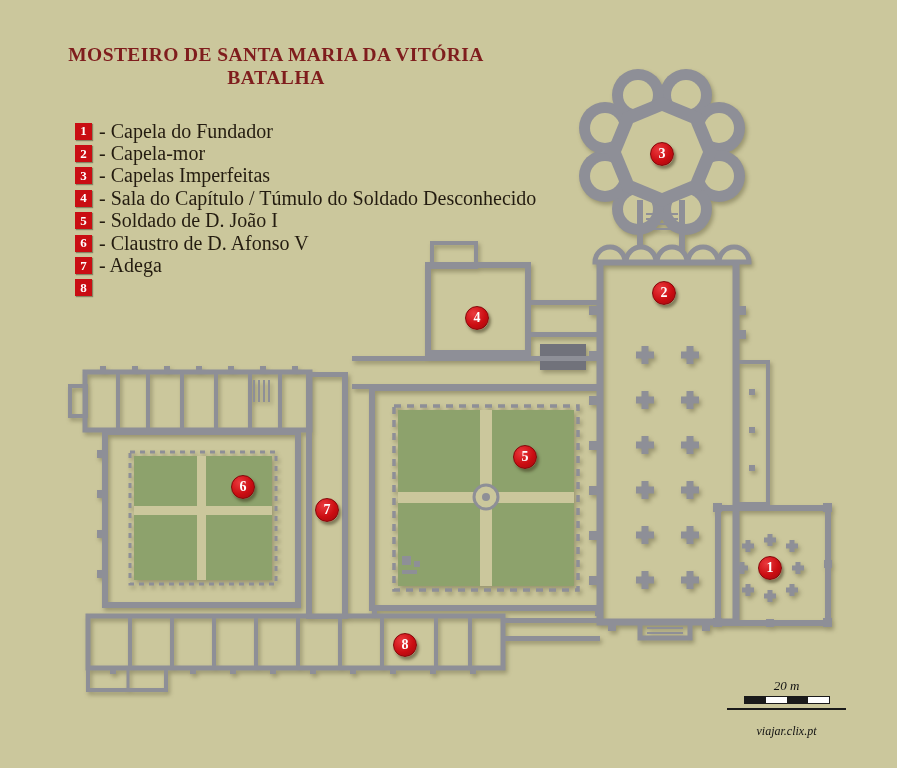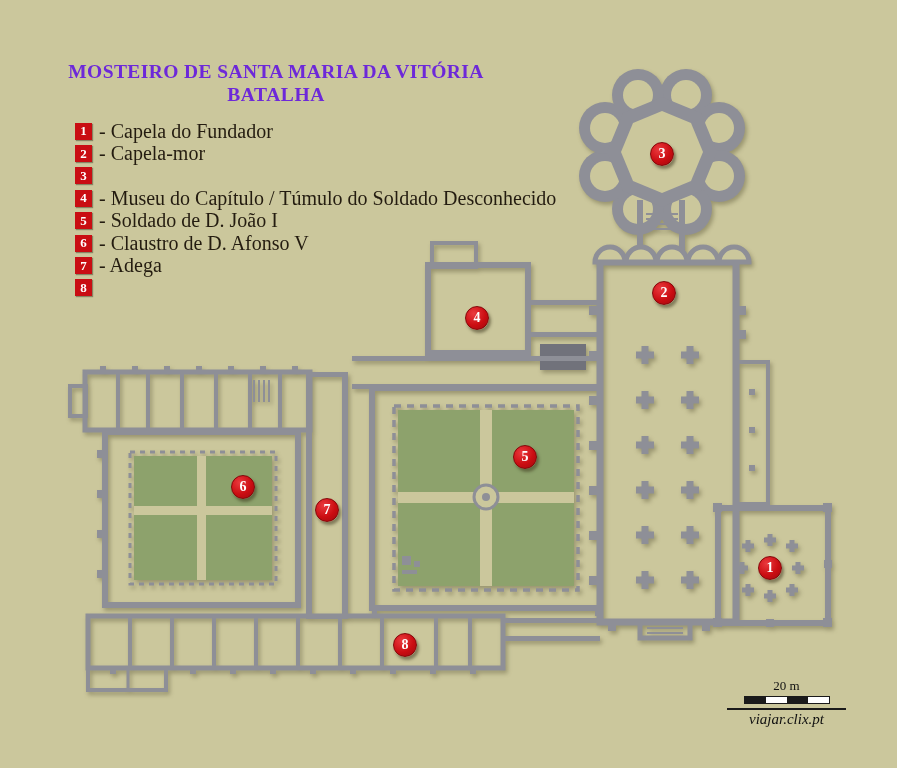--- a/index.html
+++ b/index.html
@@ -8,22 +8,22 @@
     background:#cbc79c;
   }
   #stage{
     position:relative;
     width:897px;height:768px;
     background:#cbc79c;
     overflow:hidden;
   }
   
   .title-block{
-    position:absolute;left:58px;top:61px;width:436px;
-    text-align:center;color:#6d28d9;
+    position:absolute;left:58px;top:44px;width:436px;
+    text-align:center;color:#7f1d1d;
   }
   .title-line1{font-size:19.5px;font-weight:bold;letter-spacing:.4px;}
   .title-line2{font-size:19.5px;font-weight:bold;letter-spacing:.6px;margin-top:1px;}
   
   .legend{position:absolute;left:75px;top:120px;}
   .legend-row{display:flex;align-items:center;height:22.4px;}
   .lnum{
     width:17px;height:17px;flex:0 0 17px;
     background:#c90d12;color:#ffffff;
     font-size:13px;font-weight:bold;
@@ -46,28 +46,28 @@
     box-shadow:2px 3px 3px rgba(55,50,25,.5);
     display:flex;align-items:center;justify-content:center;
     color:#ffffff;font-weight:bold;font-size:14px;
     box-sizing:border-box;
   }
   
   .scale-area{
     position:absolute;left:727px;top:678px;width:119px;
     text-align:center;color:#111;
   }
-  .scale-label{font-size:13px;}
+  .scale-label{font-size:13px;font-style:italic;}
   .scale-bar{
     width:84px;height:6px;margin:2px auto 4px;
     border:1px solid #1a1a1a;
     background:repeating-linear-gradient(90deg,#1a1a1a 0 21px,#ffffff 21px 42px);
   }
   .credit-line{border-top:2px solid #1a1a1a;width:119px;margin:0 auto;}
-  .credit{font-size:15px;font-style:italic;margin-top:1px;}
+  .credit{font-size:12px;font-style:italic;margin-top:14px;}
 </style>
 </head>
 <body>
 
 <div id="stage">
 
   <svg id="plan" width="897" height="768" viewBox="0 0 897 768">
     <defs>
       <g id="pier">
           <rect x="-9" y="-3.5" width="18" height="7"></rect>
@@ -302,24 +302,25 @@
     <div class="legend-row">
       <span class="lnum">1</span>
       <span class="llabel">- Capela do Fundador</span>
     </div>
     <div class="legend-row">
       <span class="lnum">2</span>
       <span class="llabel">- Capela-mor</span>
     </div>
     <div class="legend-row">
       <span class="lnum">3</span>
+      <span class="llabel">- Capelas Imperfeitas</span>
     </div>
     <div class="legend-row">
       <span class="lnum">4</span>
-      <span class="llabel">- Museu do Capítulo / Túmulo do Soldado Desconhecido</span>
+      <span class="llabel">- Sala do Capítulo / Túmulo do Soldado Desconhecido</span>
     </div>
     <div class="legend-row">
       <span class="lnum">5</span>
       <span class="llabel">- Soldado de D. João I</span>
     </div>
     <div class="legend-row">
       <span class="lnum">6</span>
       <span class="llabel">- Claustro de D. Afonso V</span>
     </div>
     <div class="legend-row">

